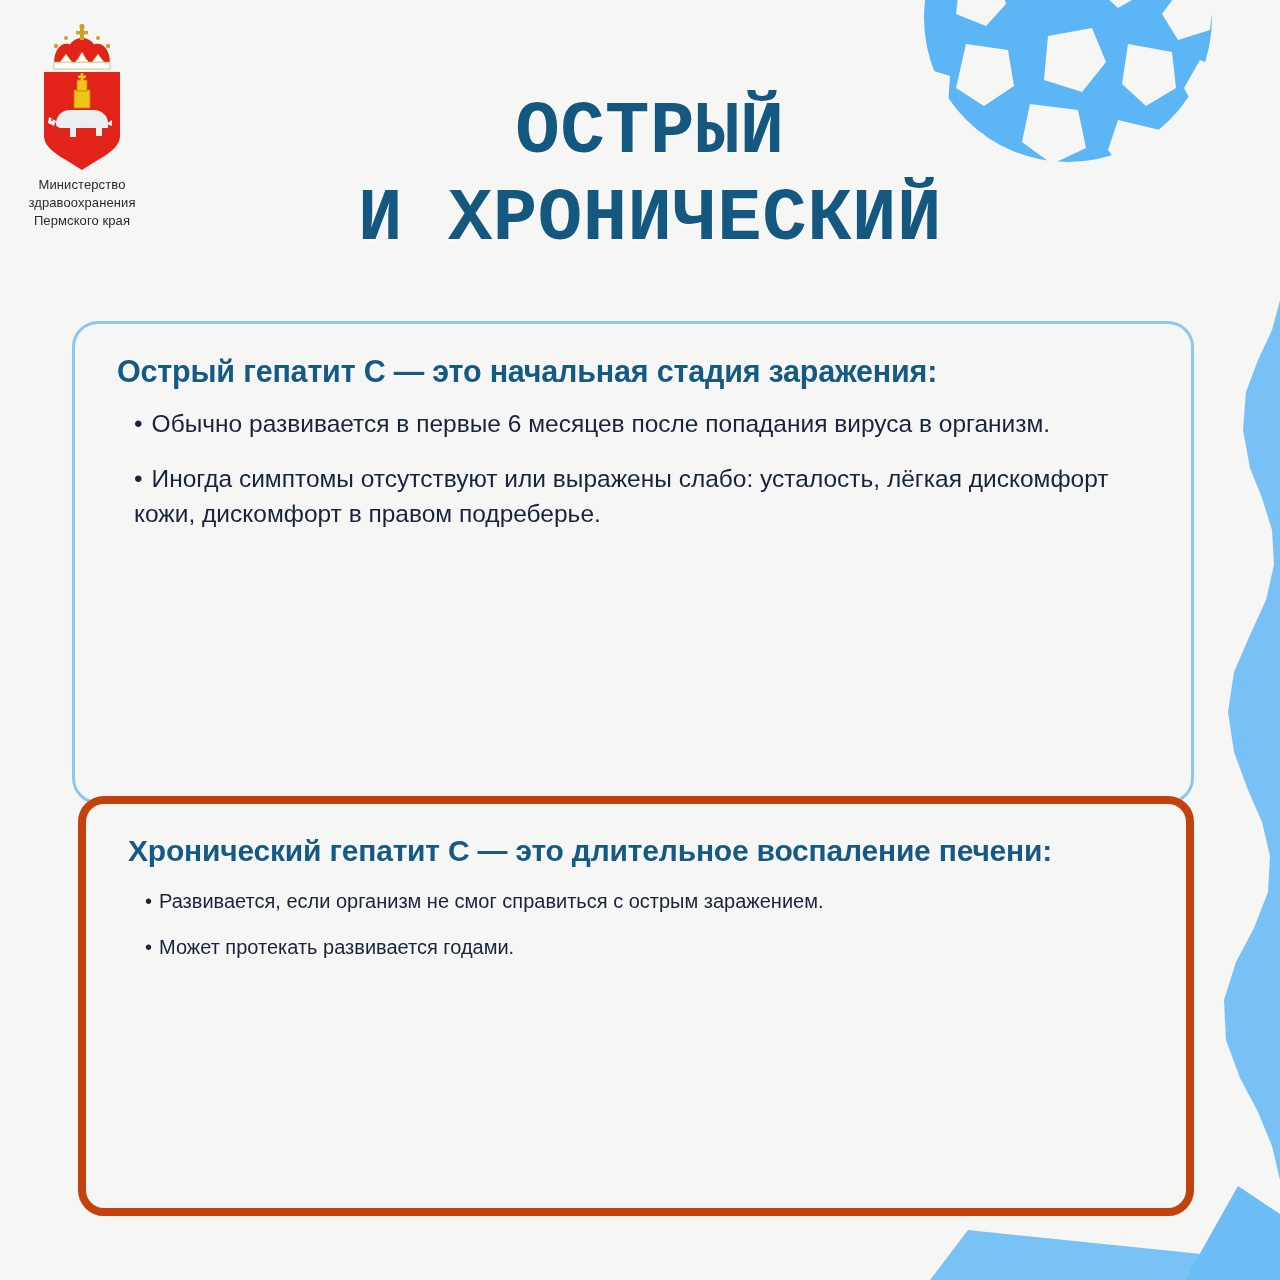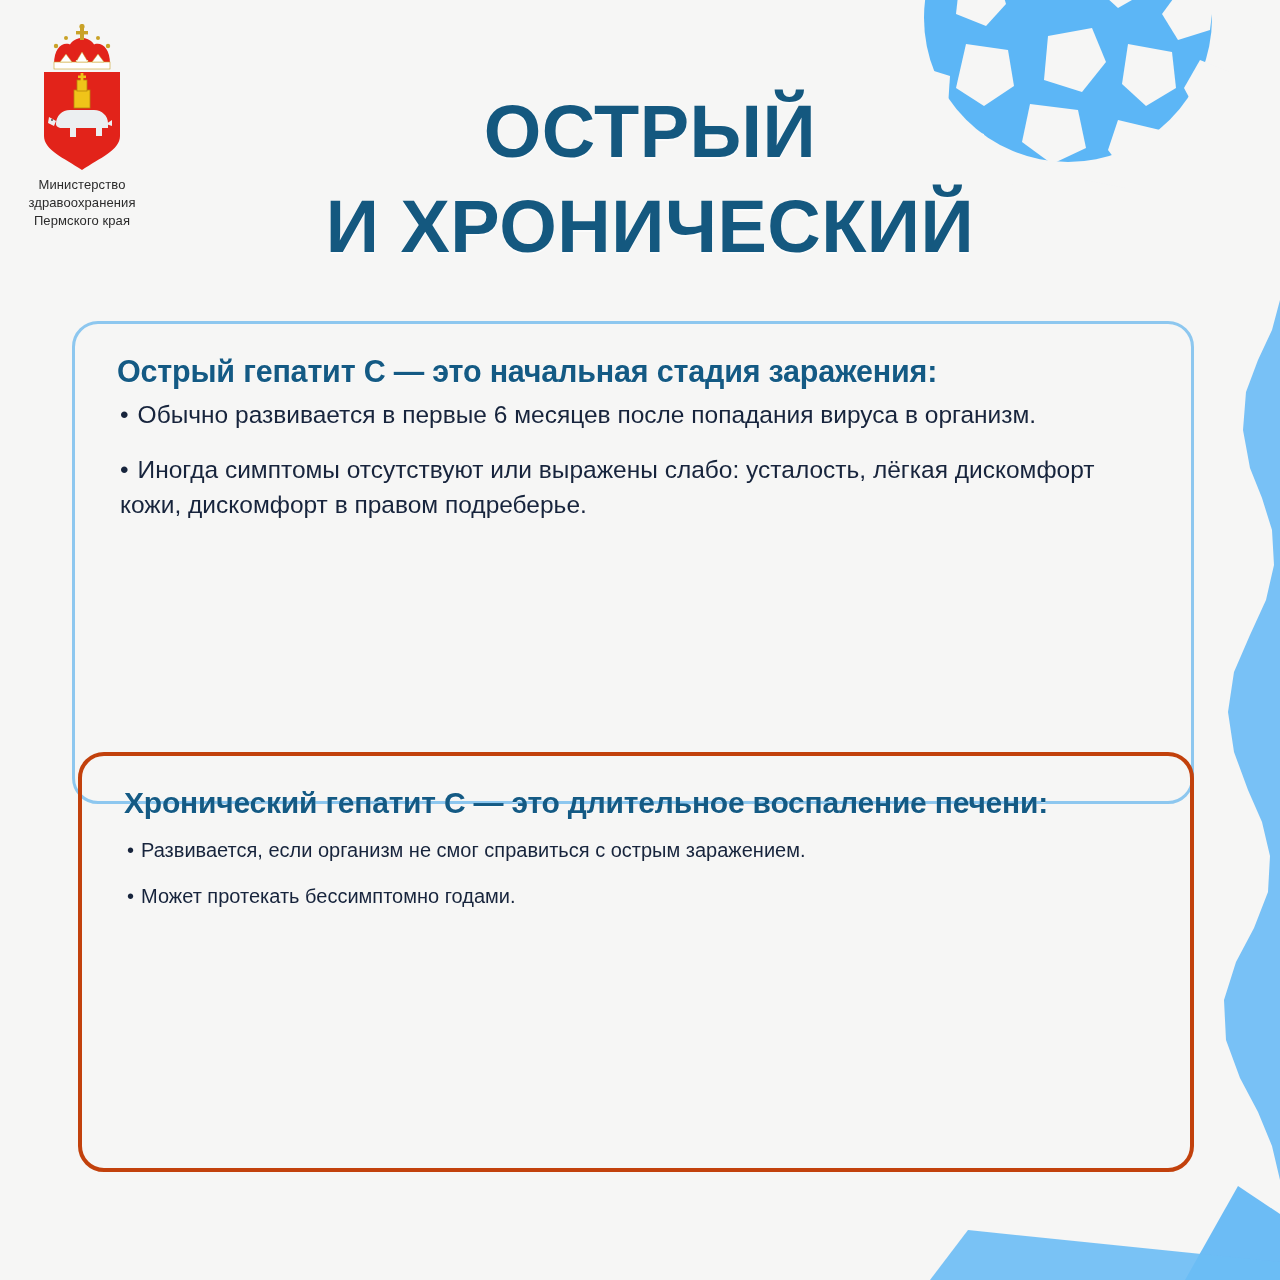--- a/index.html
+++ b/index.html
@@ -58,54 +58,54 @@
 
   
   .title-wrap {
     position: absolute;
     left: 300px;
     top: 96px;
     width: 700px;
     text-align: center;
   }
   .title-line {
-    font-family: Liberation Sans, sans-serif;
+    font-family: Liberation Mono, monospace;
     font-weight: bold;
     color: #14587f;
     font-size: 74px;
     line-height: 0.98;
     letter-spacing: 0.5px;
     white-space: nowrap;
     text-shadow: 0 2px 0 rgba(255,255,255,0.55);
   }
   .title-line.line2 {
-    margin-top: 22px;
+    margin-top: 14px;
     font-size: 74px;
   }
 
   
   .card {
     position: absolute;
     background: transparent;
     border-radius: 26px;
     box-sizing: border-box;
   }
   .card-acute {
     left: 72px;
     top: 321px;
     width: 1122px;
     height: 483px;
     border: 3px solid #8dc7ef;
   }
   .card-chronic {
     left: 78px;
-    top: 752px;
+    top: 796px;
     width: 1116px;
     height: 420px;
-    border: 4px solid #c2410c;
+    border: 8px solid #c2410c;
   }
 
   .card-inner {
     padding: 28px 40px 0 42px;
   }
 
   .card-heading {
     font-family: "Liberation Sans", sans-serif;
     font-weight: bold;
     color: #145a84;
@@ -114,21 +114,21 @@
     letter-spacing: -0.2px;
     text-shadow: 0 1px 0 rgba(255,255,255,0.5);
     margin: 0 0 8px 0;
   }
   .card-chronic .card-heading {
     font-size: 30px;
     margin-bottom: 14px;
   }
 
   .bullet-list {
-    margin: 3px;
+    margin: 17px;
     padding: 0;
     list-style: none;
   }
   .bullet-item {
     position: relative;
     color: #17243c;
     font-family: "Liberation Sans", sans-serif;
     font-size: 24.5px;
     line-height: 1.42;
     margin-bottom: 16px;
@@ -243,19 +243,19 @@
   </section>
 
   <section class="card card-chronic">
     <div class="card-inner">
       <h2 class="card-heading">Хронический гепатит С — это длительное воспаление печени:</h2>
       <ul class="bullet-list">
         <li class="bullet-item">
           <span class="bullet-dot">•</span><span>Развивается, если организм не смог справиться с острым заражением.</span>
         </li>
         <li class="bullet-item">
-          <span class="bullet-dot">•</span><span>Может протекать бессимптомно годами.</span>
+          <span class="bullet-dot">•</span><span>Может протекать развивается годами.</span>
         </li>
       </ul>
     </div>
   </section>
 
 </div>
 
 </body></html>

